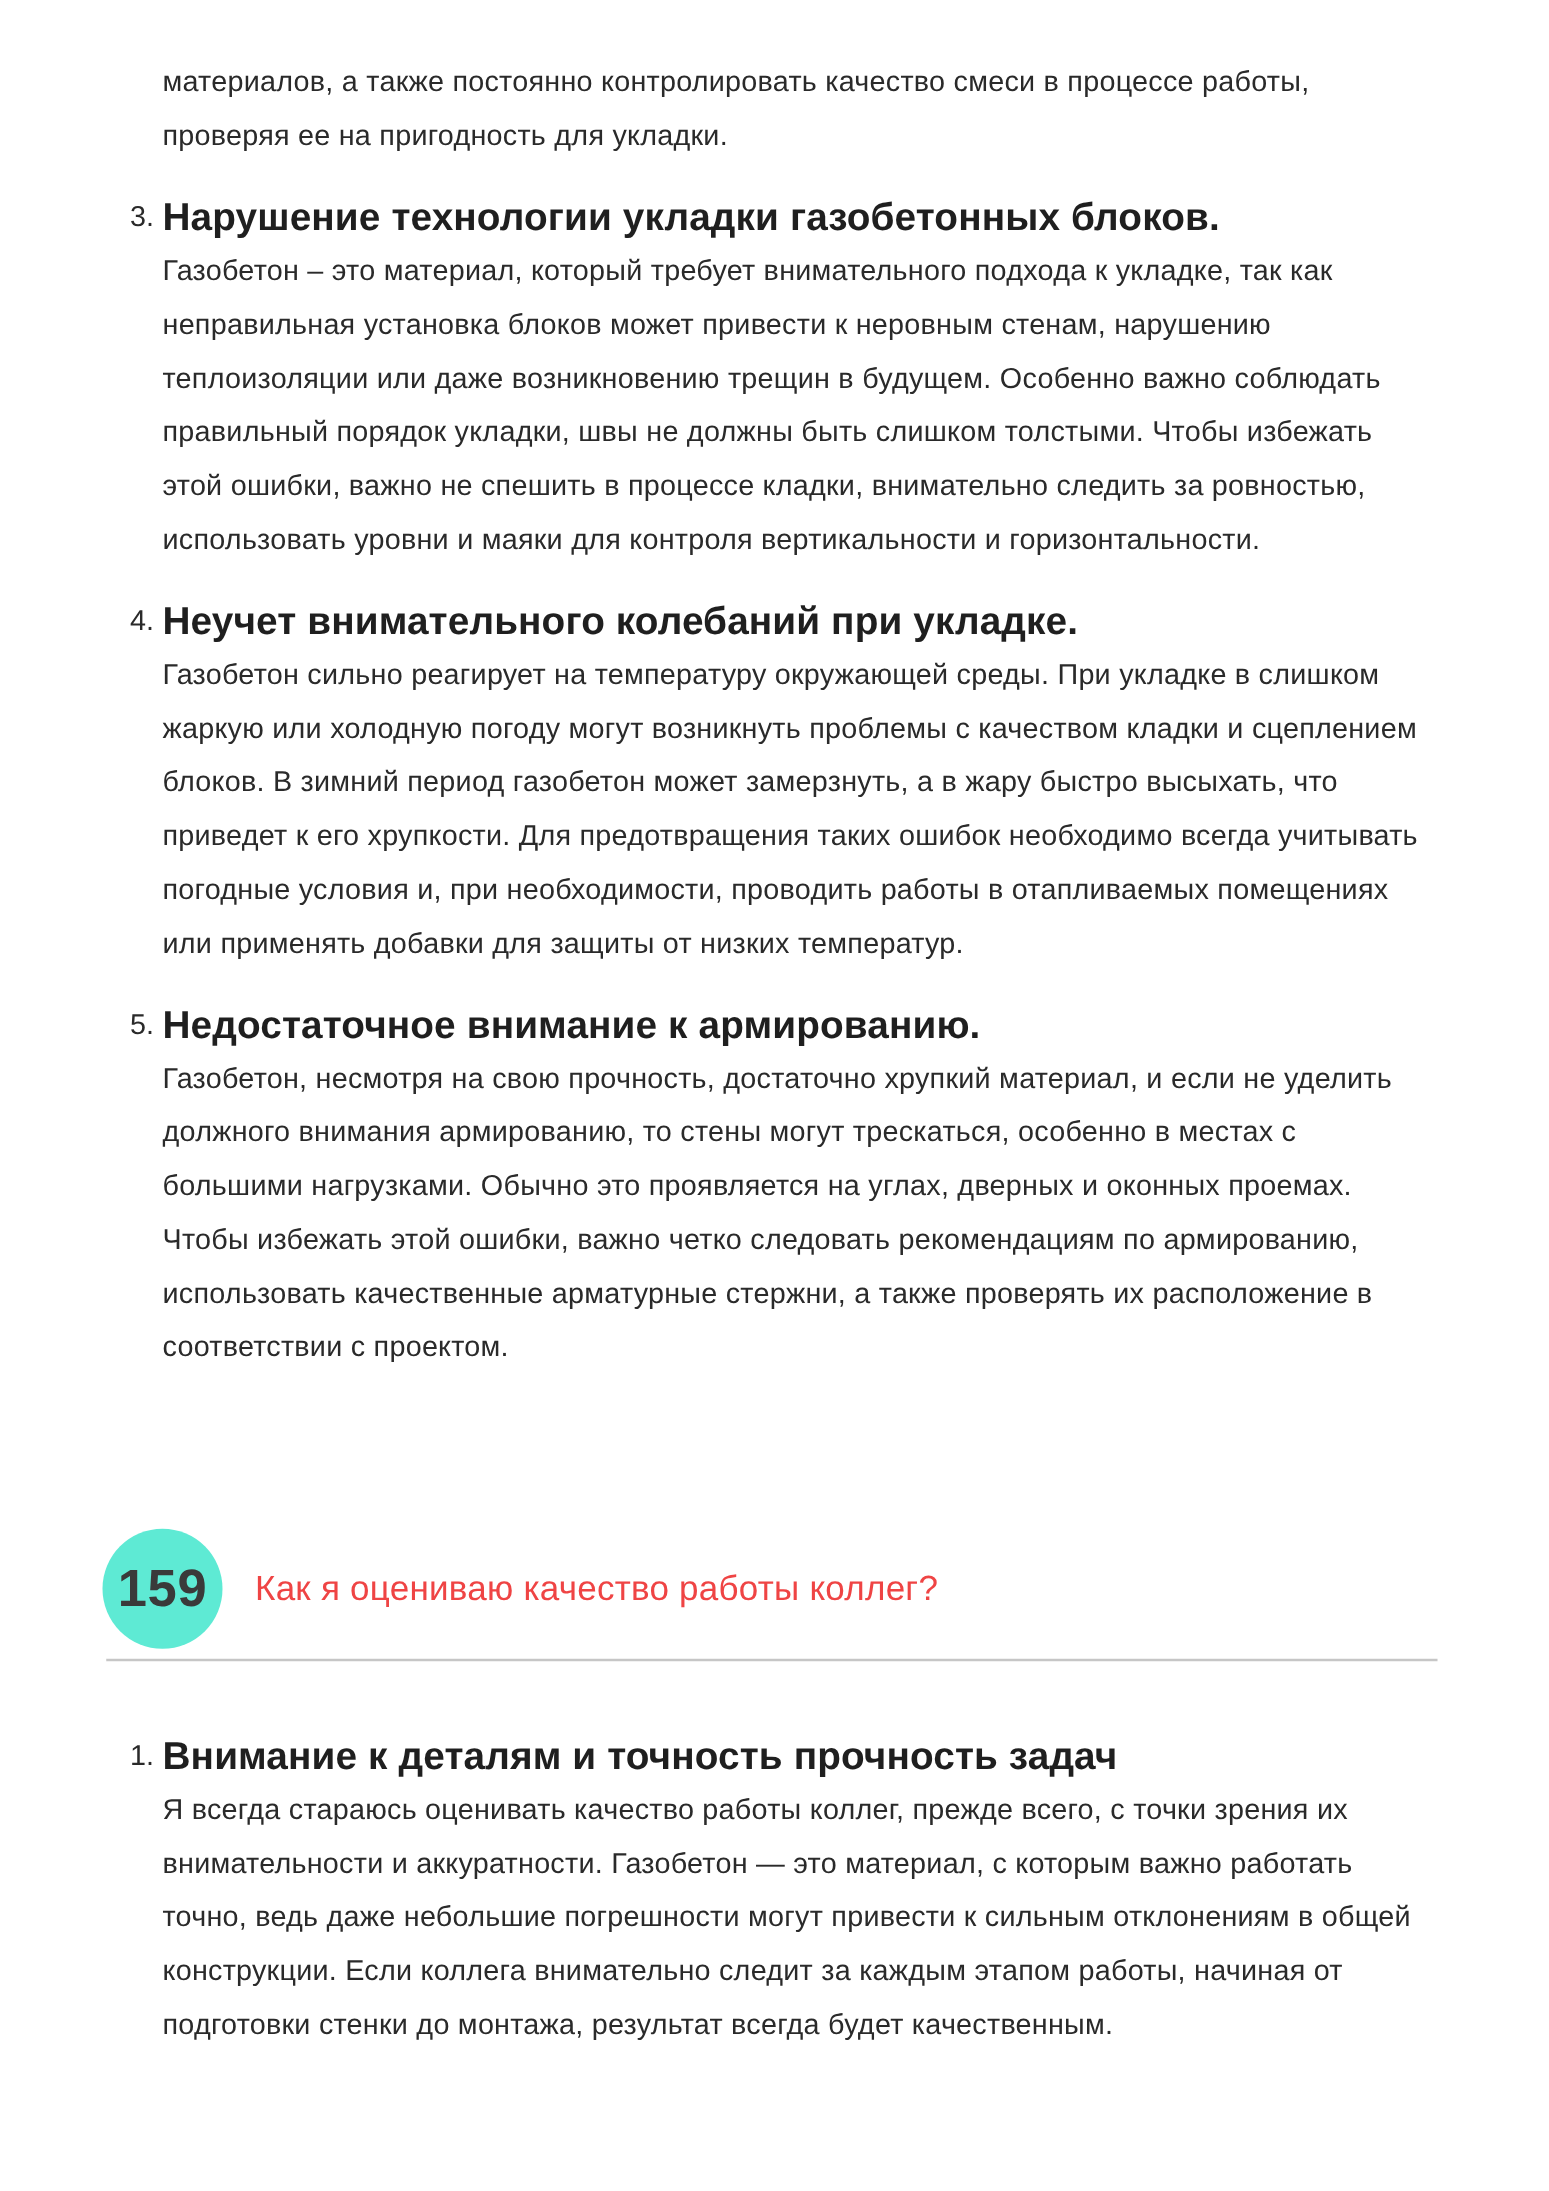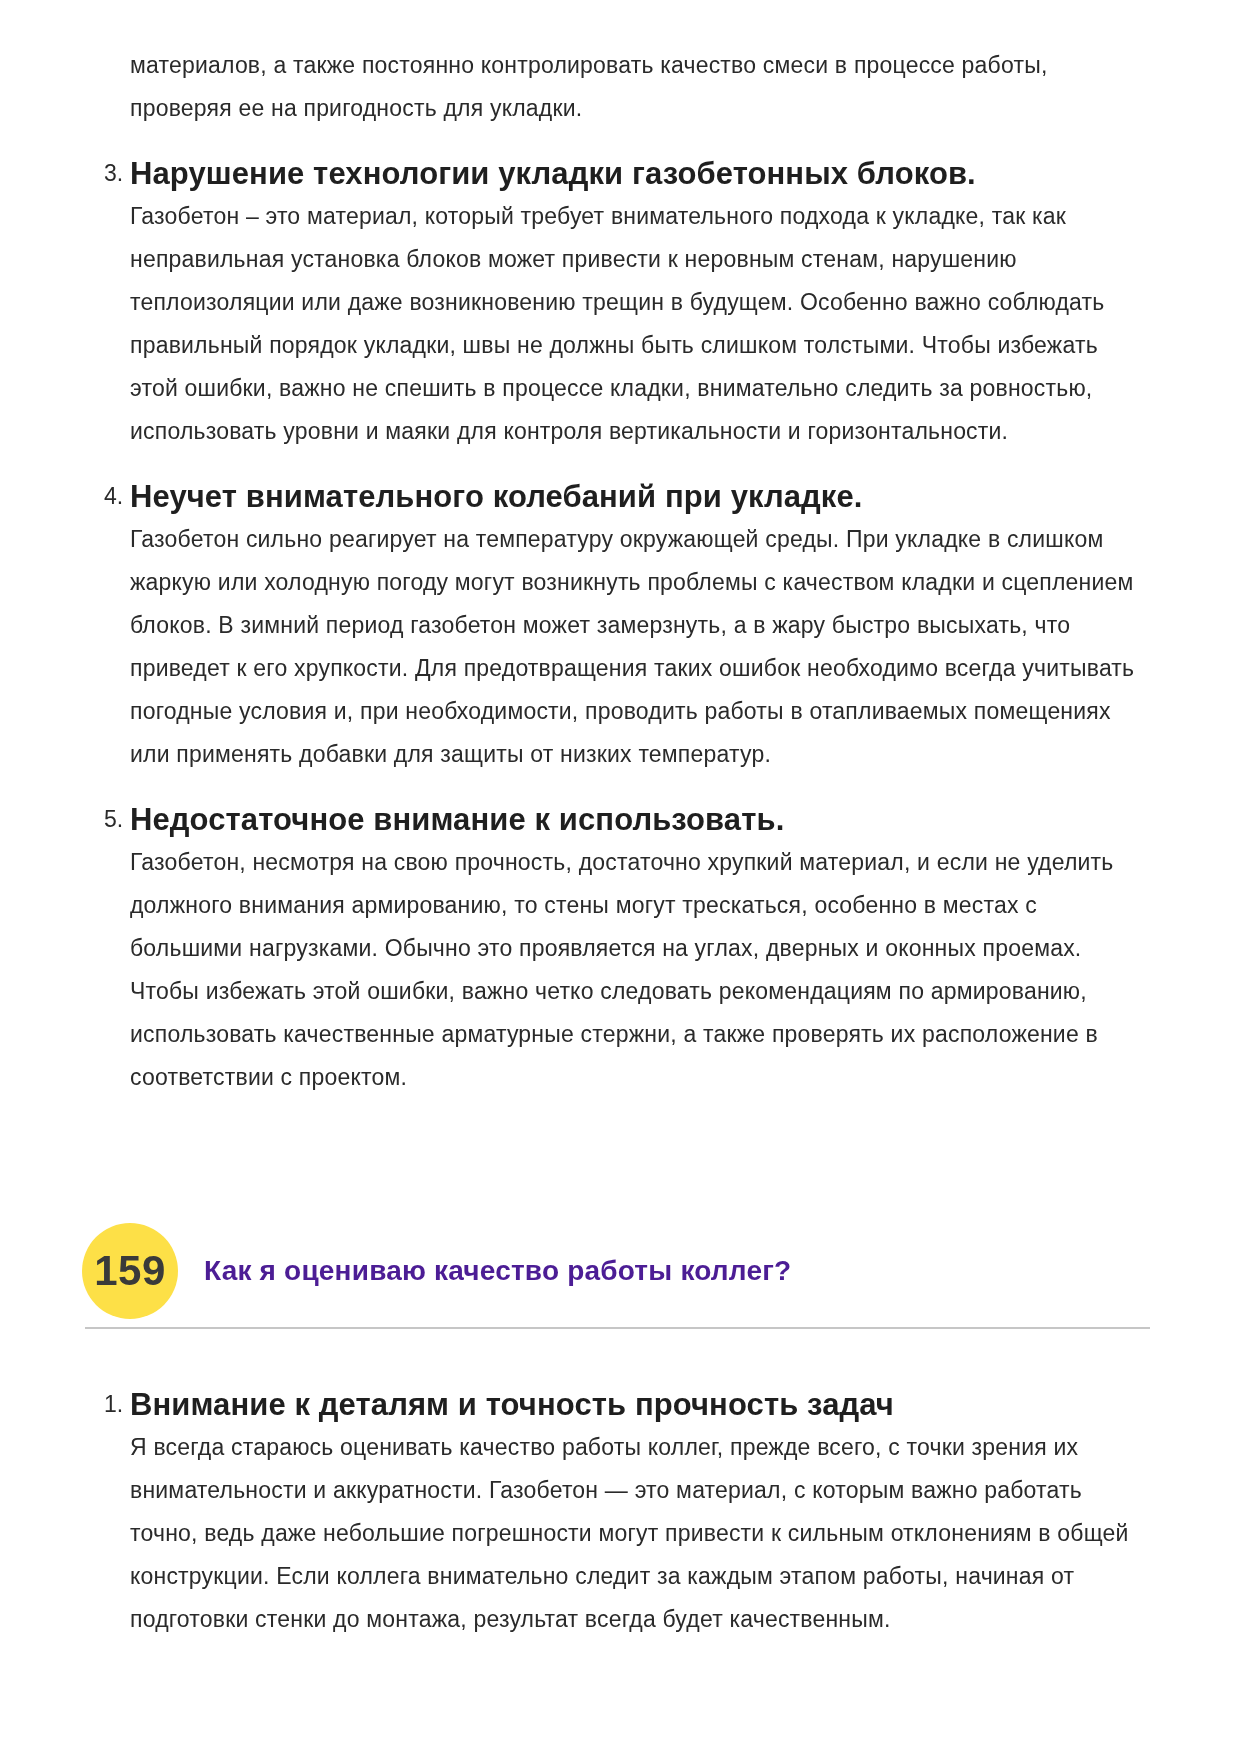--- a/index.html
+++ b/index.html
@@ -61,22 +61,22 @@
     display: flex;
     align-items: center;
     justify-content: center;
     font-size: 42px;
     font-weight: 700;
     letter-spacing: 0.5px;
   }
   .section-title {
     margin-left: 26px;
     font-size: 28px;
-    font-weight: 700;
-    color: #4c1d95;
+    font-weight: 400;
+    color: #ef4444;
     letter-spacing: 0.2px;
   }
   .section-divider {
     height: 2px;
     background: #c6c6c6;
     margin: 8px -15px 0 -19px;
     border: none;
   }
   .bottom-list .list-item { margin-top: 54px; }
 </style>
@@ -101,29 +101,29 @@
       <div class="item-number">4.</div>
       <div class="item-content">
         <div class="item-title">Неучет внимательного колебаний при укладке.</div>
         <div class="body-text item-body">Газобетон сильно реагирует на температуру окружающей среды. При укладке в слишком жаркую или холодную погоду могут возникнуть проблемы с качеством кладки и сцеплением блоков. В зимний период газобетон может замерзнуть, а в жару быстро высыхать, что приведет к его хрупкости. Для предотвращения таких ошибок необходимо всегда учитывать погодные условия и, при необходимости, проводить работы в отапливаемых помещениях или применять добавки для защиты от низких температур.</div>
       </div>
     </div>
 
     <div class="list-item">
       <div class="item-number">5.</div>
       <div class="item-content">
-        <div class="item-title">Недостаточное внимание к использовать.</div>
+        <div class="item-title">Недостаточное внимание к армированию.</div>
         <div class="body-text item-body">Газобетон, несмотря на свою прочность, достаточно хрупкий материал, и если не уделить должного внимания армированию, то стены могут трескаться, особенно в местах с большими нагрузками. Обычно это проявляется на углах, дверных и оконных проемах. Чтобы избежать этой ошибки, важно четко следовать рекомендациям по армированию, использовать качественные арматурные стержни, а также проверять их расположение в соответствии с проектом.</div>
       </div>
     </div>
 
   </div>
 
   <div class="section-header">
-    <div class="section-badge" style="background: #fde047; color: rgb(58, 58, 58);">159</div>
+    <div class="section-badge" style="background: #5eead4; color: rgb(58, 58, 58);">159</div>
     <h2 class="section-title">Как я оцениваю качество работы коллег?</h2>
   </div>
 
   <hr class="section-divider">
 
   <div class="numbered-list bottom-list">
 
     <div class="list-item">
       <div class="item-number">1.</div>
       <div class="item-content">

